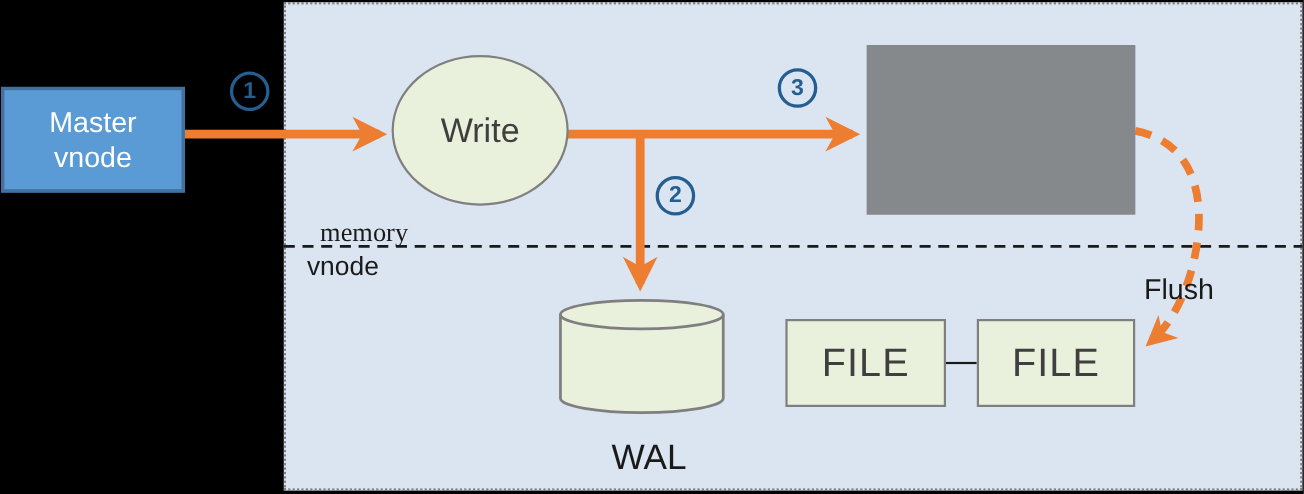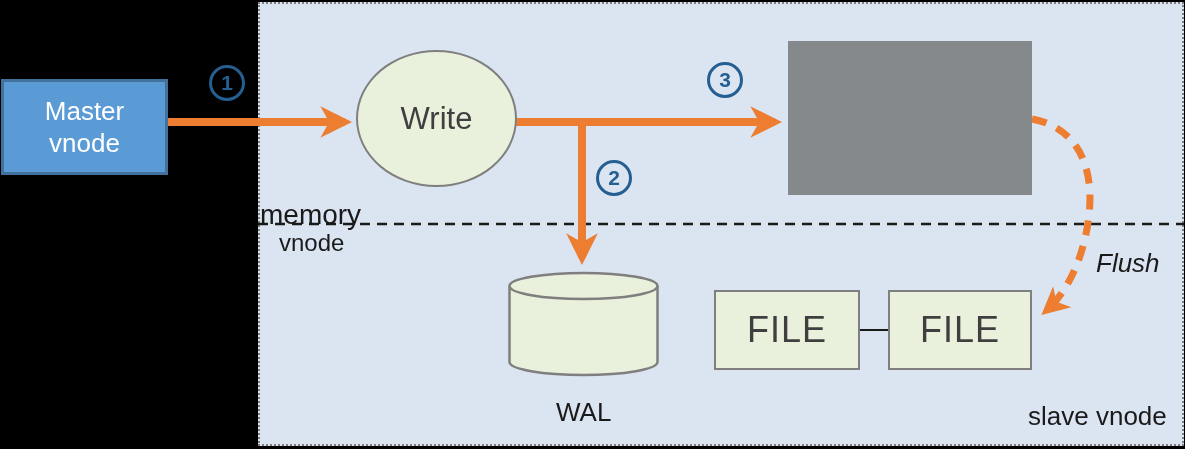--- a/index.html
+++ b/index.html
@@ -74,24 +74,24 @@
     box-sizing: border-box;
     display: flex; align-items: center; justify-content: center;
     color: var(--step-blue);
     font-size: 21px; font-weight: bold;
   }
   .step-1 { left: 209px; top: 65px; }
   .step-2 { left: 596px; top: 160px; }
   .step-3 { left: 707px; top: 62px; }
 
   .lbl { position: absolute; z-index: 3; color: #1a1a1a; white-space: nowrap; }
-  .lbl-memory { left: 260px; top: 199px; font-size: 28px; }
+  .lbl-memory { left: 291px; top: 199px; font-size: 24px; font-family: Liberation Serif, serif; }
   .lbl-disk   { left: 279px; top: 229px; font-size: 24px; }
-  .lbl-wal    { left: 556px; top: 397px; font-size: 26px; }
-  .lbl-flush  { left: 1096px; top: 248px; font-size: 26px; font-style: italic; }
+  .lbl-wal    { left: 556px; top: 397px; font-size: 32px; }
+  .lbl-flush  { left: 1040px; top: 248px; font-size: 26px; }
   .lbl-slave  { left: 1028px; top: 401px; font-size: 26px; }
 </style>
 </head>
 <body>
 
 <div id="canvas">
 
   <div class="panel"></div>
 
   <svg id="wires" width="1185" height="449" viewBox="0 0 1185 449">
@@ -169,15 +169,14 @@
     <span>2</span>
   </div>
   <div class="step-circle step-3">
     <span>3</span>
   </div>
 
   <div class="lbl lbl-memory">memory</div>
   <div class="lbl lbl-disk">vnode</div>
   <div class="lbl lbl-wal">WAL</div>
   <div class="lbl lbl-flush">Flush</div>
-  <div class="lbl lbl-slave">slave vnode</div>
 
 </div>
 
 </body></html>

